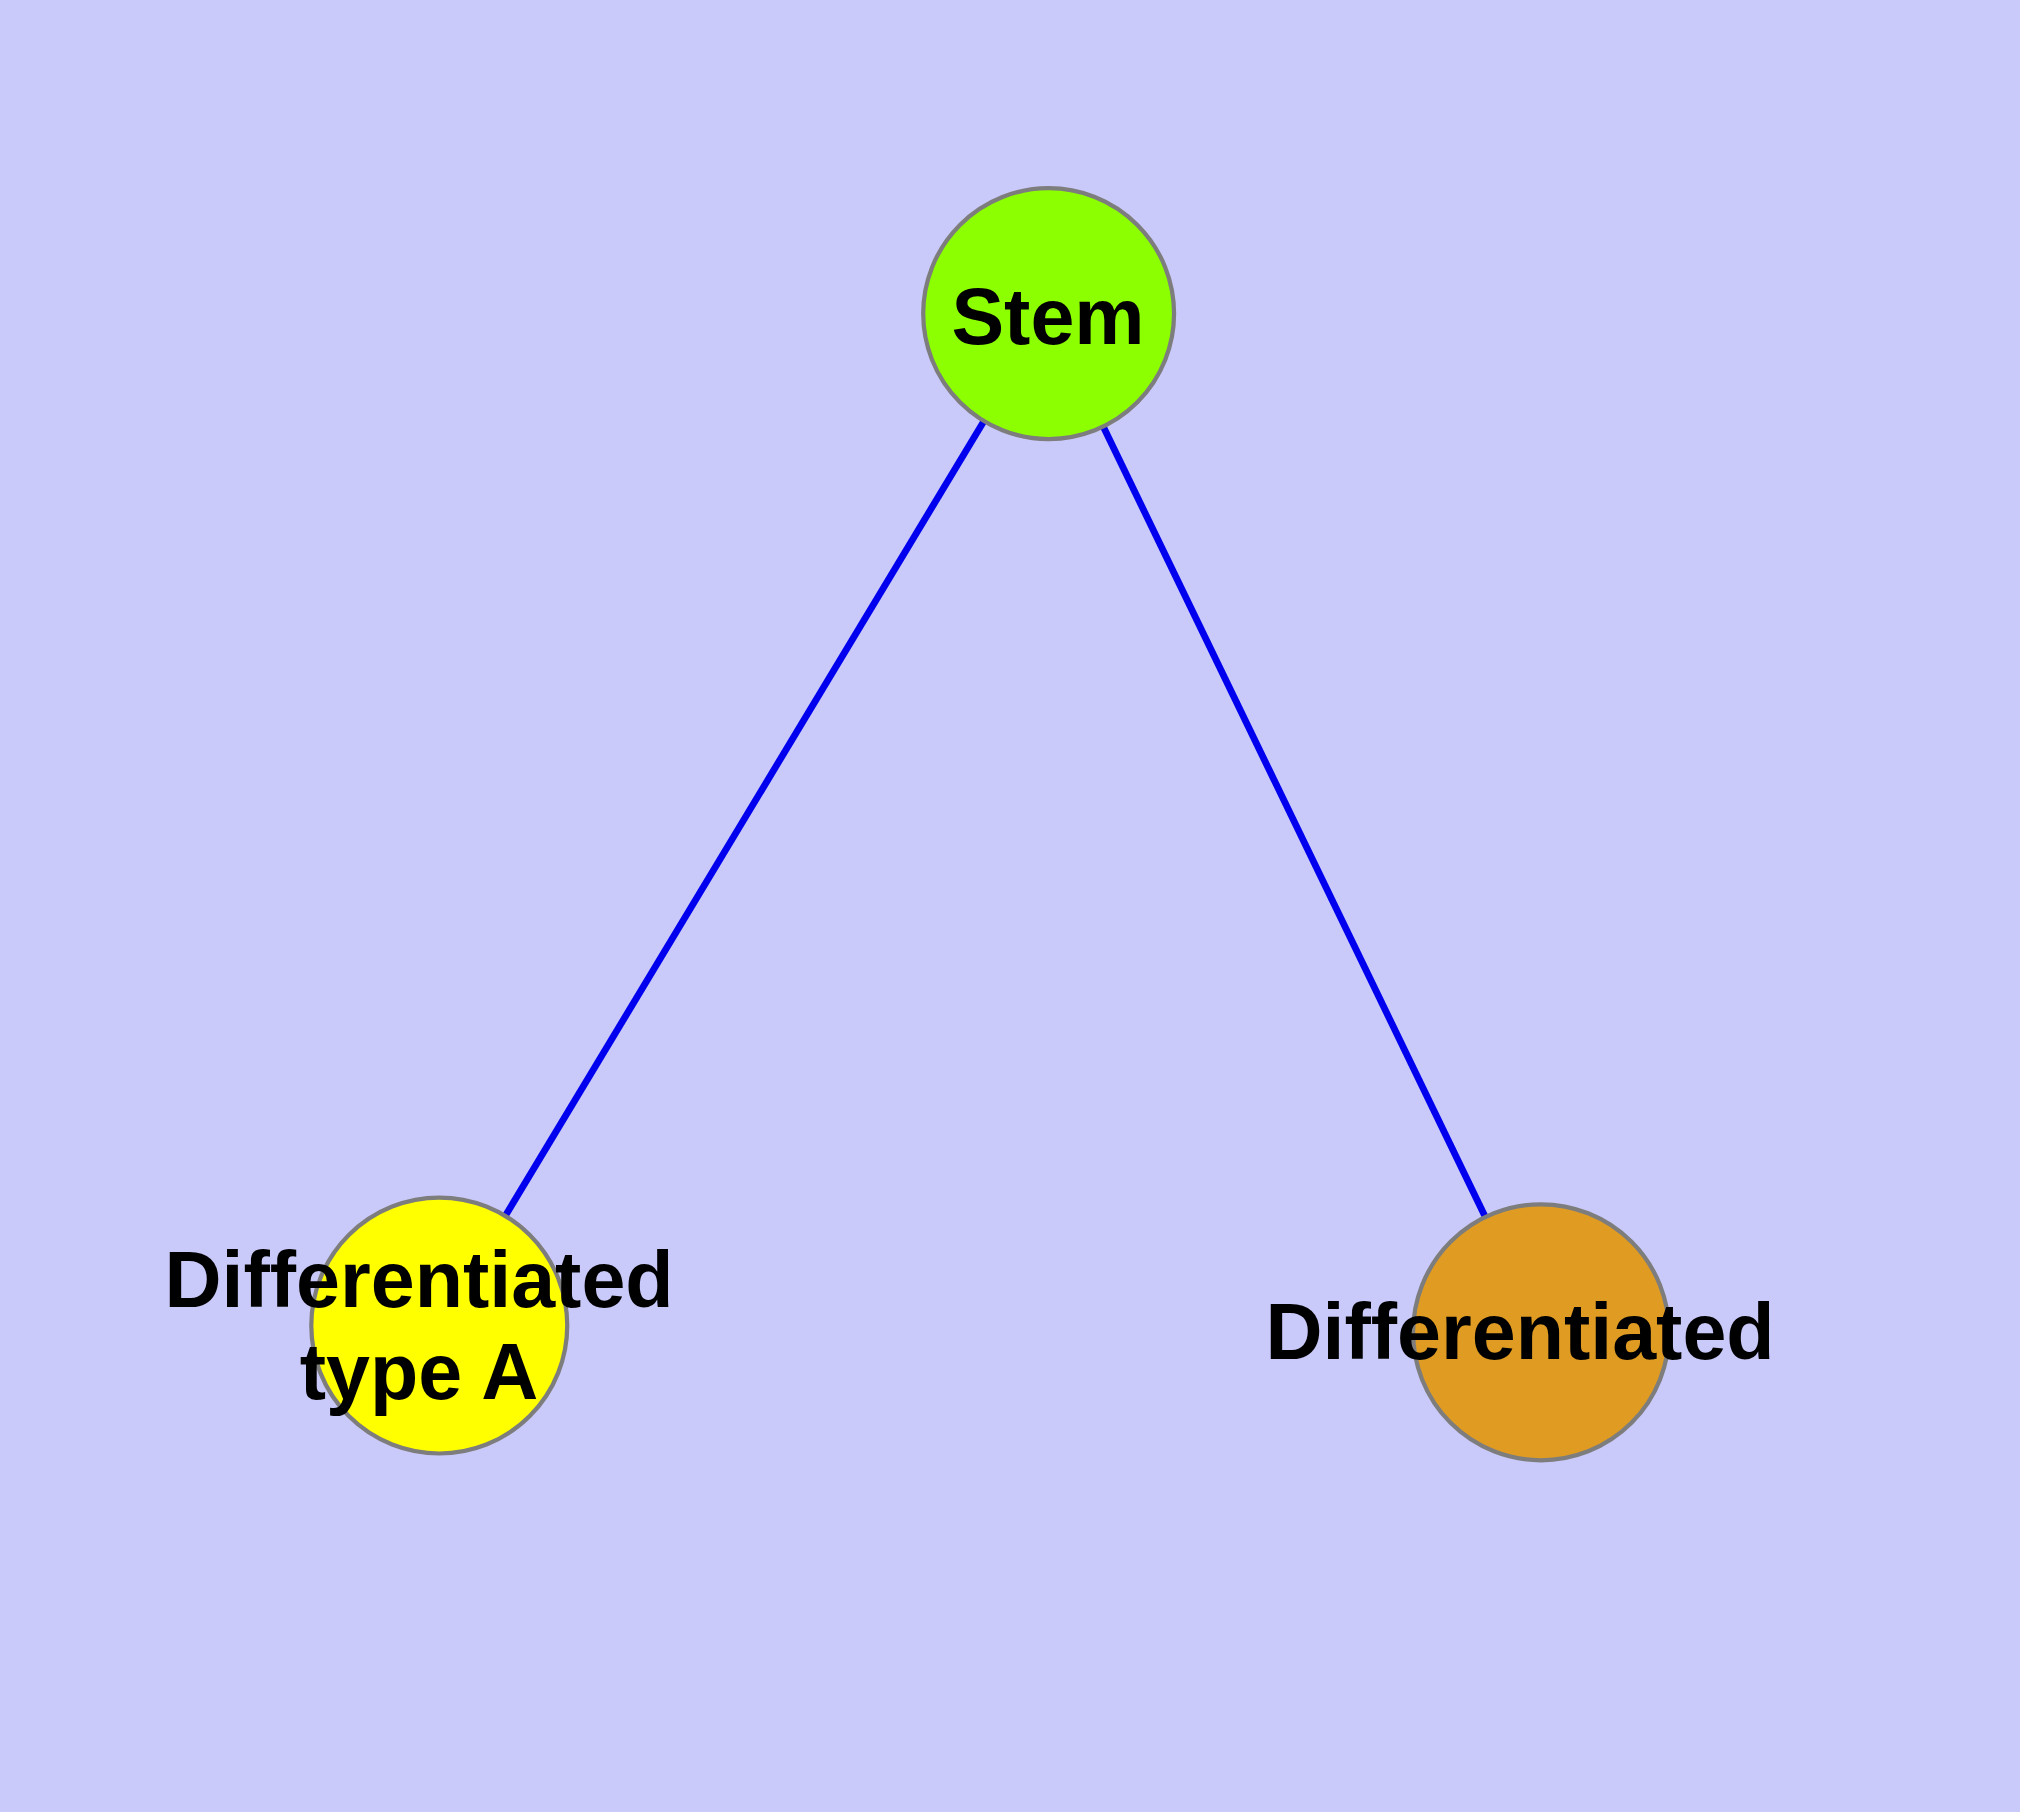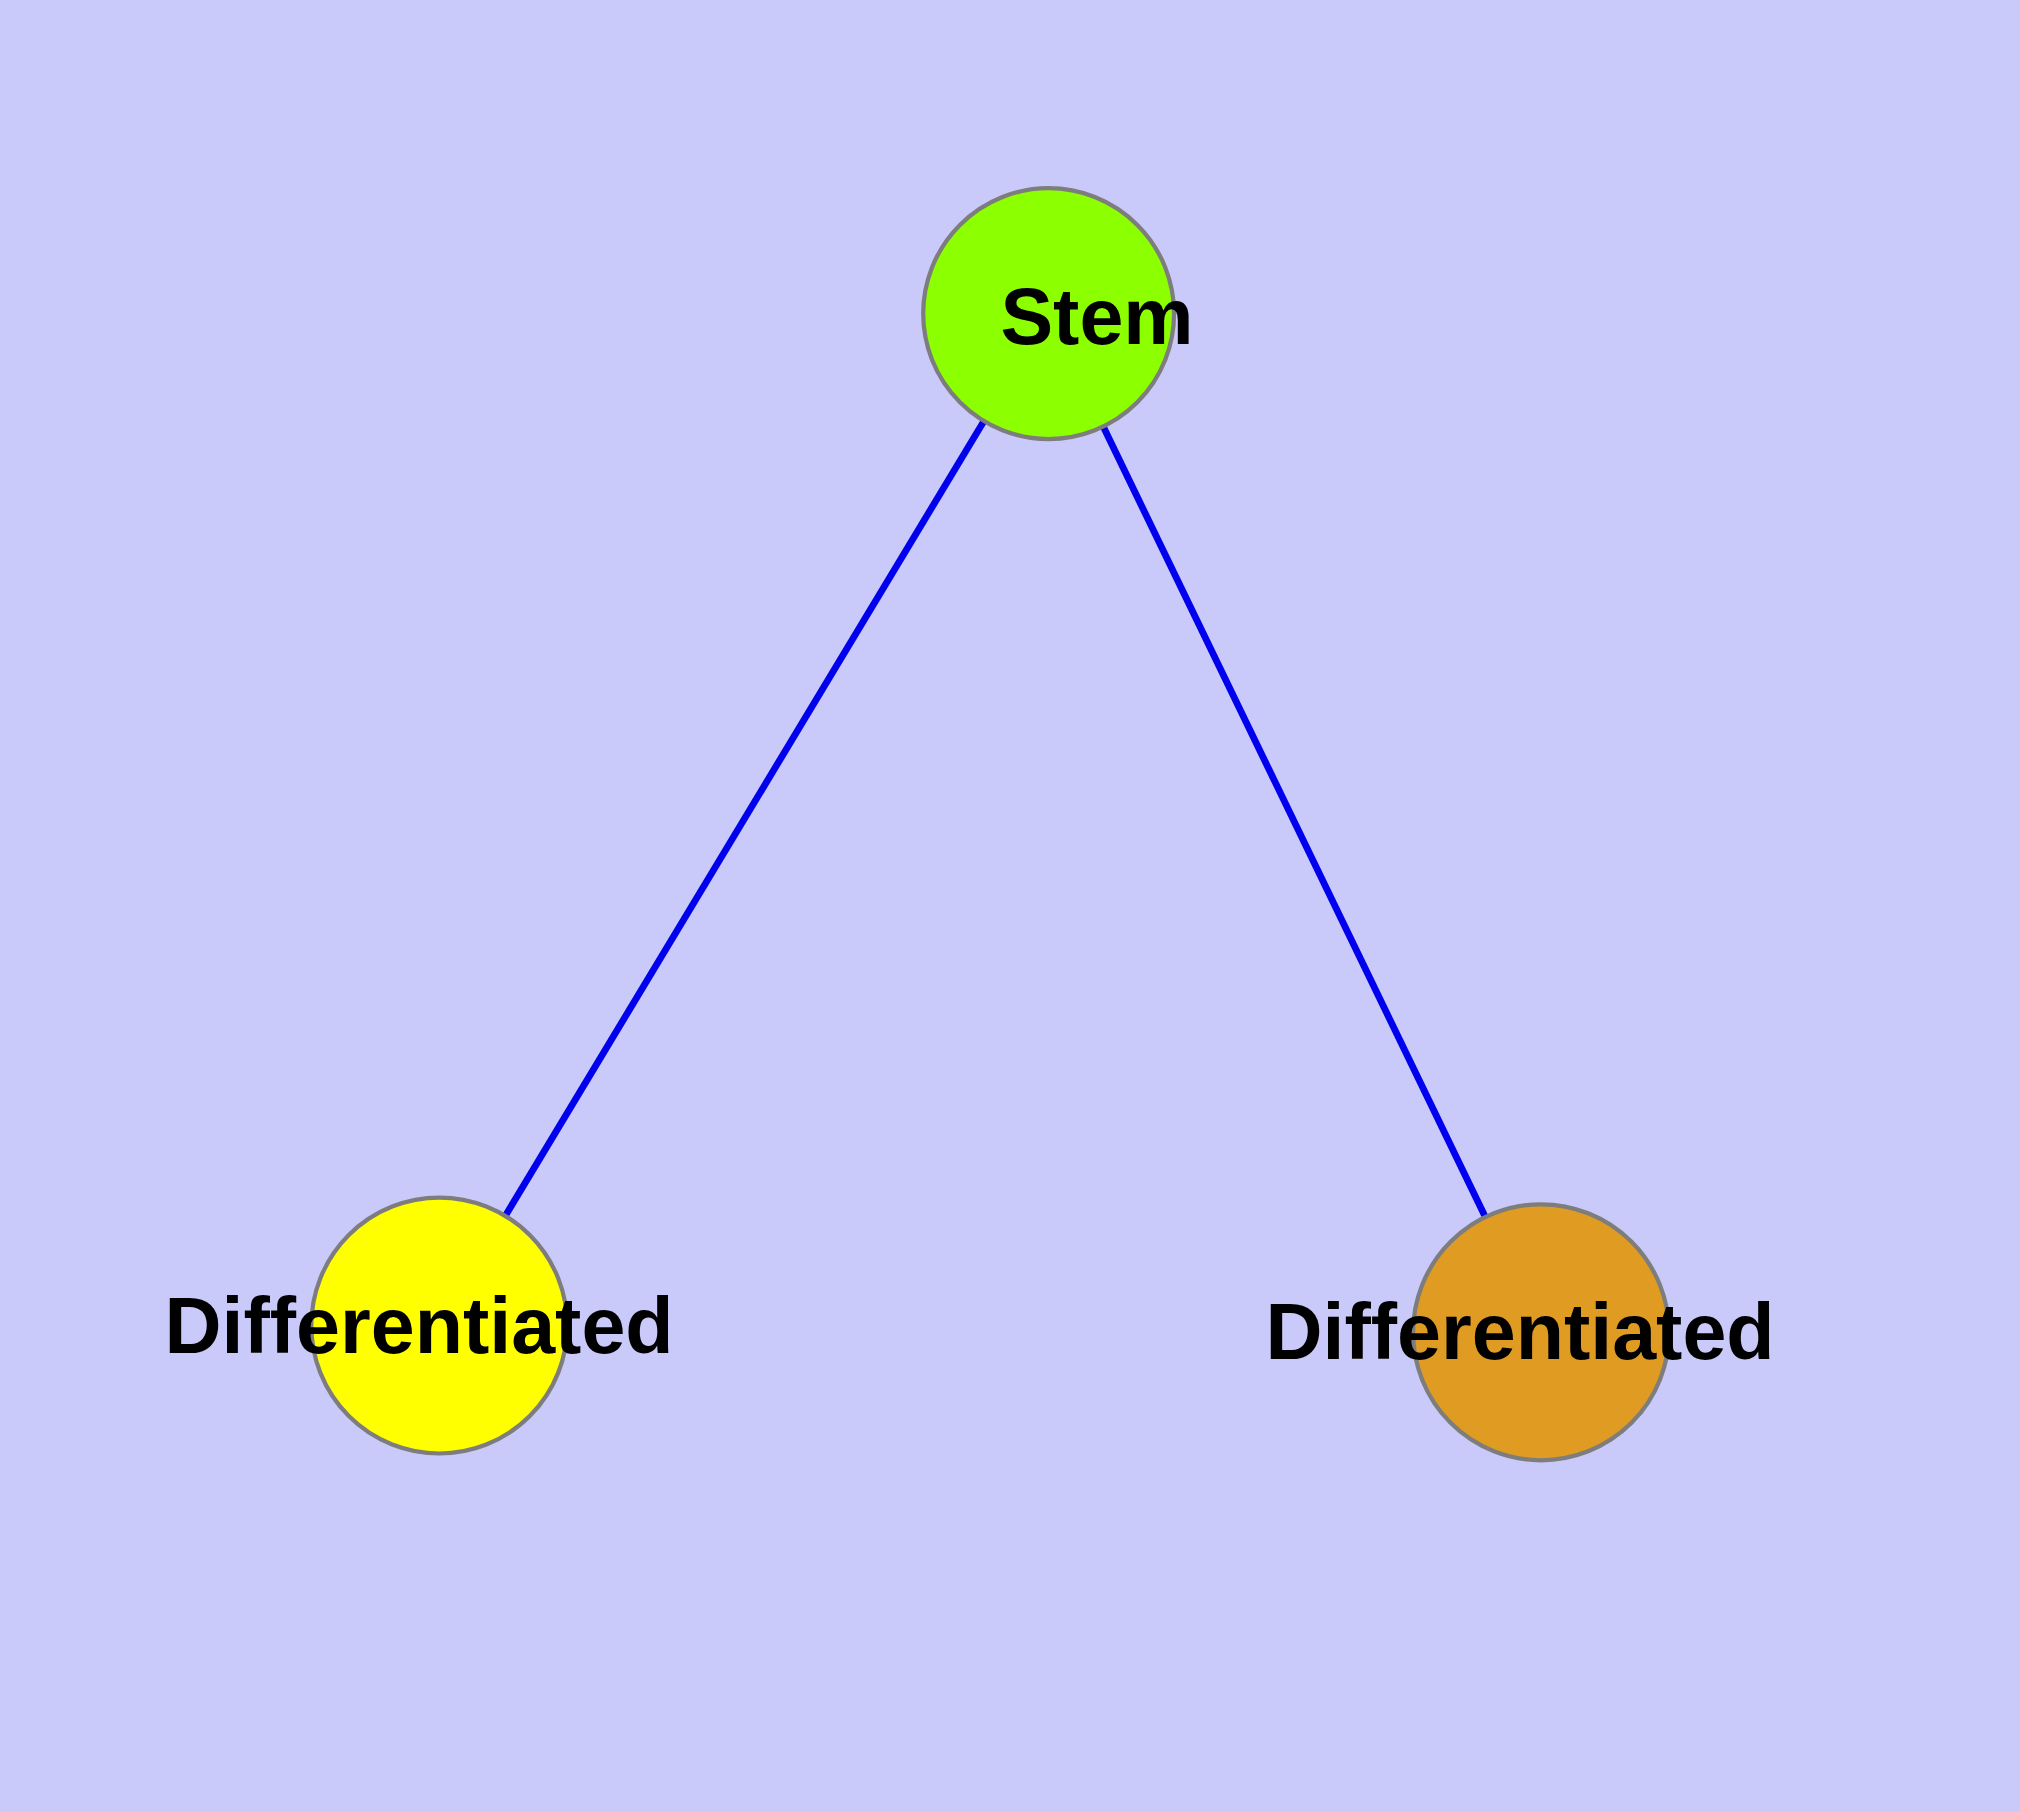--- a/index.html
+++ b/index.html
@@ -34,25 +34,26 @@
 
 <div id="canvas" style="width: 2021px; height: 1812px; background: rgb(202, 202, 250);">
   <svg id="graph-svg" width="2021" height="1812" viewBox="0 0 2384 2138">
     <line x1="1237" y1="370" x2="518" y2="1564" stroke="#0000EE" stroke-width="8"></line>
     <line x1="1237" y1="370" x2="1818" y2="1572" stroke="#0000EE" stroke-width="8"></line>
     <circle cx="1237" cy="370" r="148" fill="#8CFF00" stroke="#7D7D7D" stroke-width="5"></circle>
     <circle cx="518" cy="1564" r="151" fill="#FFFF00" stroke="#7D7D7D" stroke-width="5"></circle>
     <circle cx="1818" cy="1572" r="151" fill="#E09B23" stroke="#7D7D7D" stroke-width="5"></circle>
   </svg>
 
-  <div class="node-label" style="left: 1097px; top: 317px; color: rgb(0, 0, 0);">
+  <div class="node-label" style="left: 1048px; top: 317px; color: rgb(0, 0, 0);">
     <span class="lbl-line">Stem</span>
   </div>
 
   <div class="node-label" style="left: 419px; top: 1326px; color: rgb(0, 0, 0);">
     <span class="lbl-line">Differentiated</span>
+    <span class="lbl-line">type A</span>
   </div>
 
   <div class="node-label" style="left: 1520px; top: 1332px; color: rgb(0, 0, 0);">
     <span class="lbl-line">Differentiated</span>
   </div>
 </div>
 
 
 </body></html>

